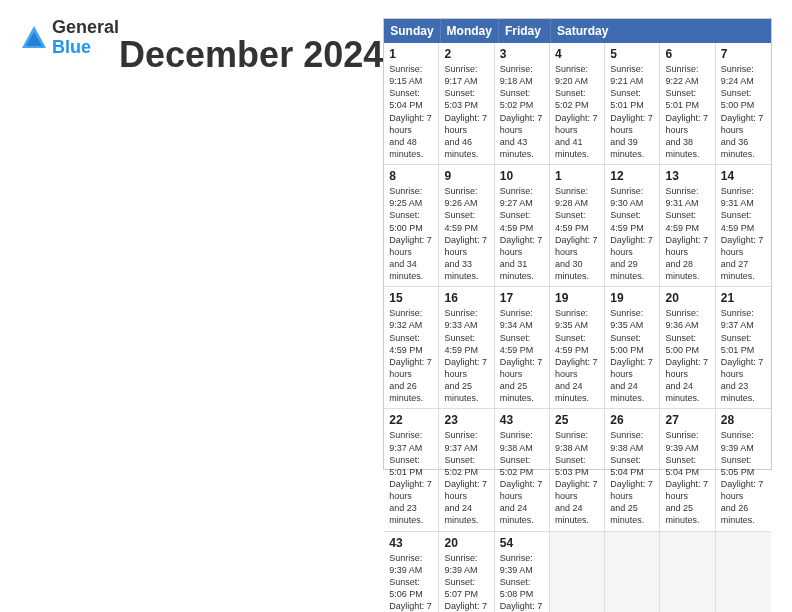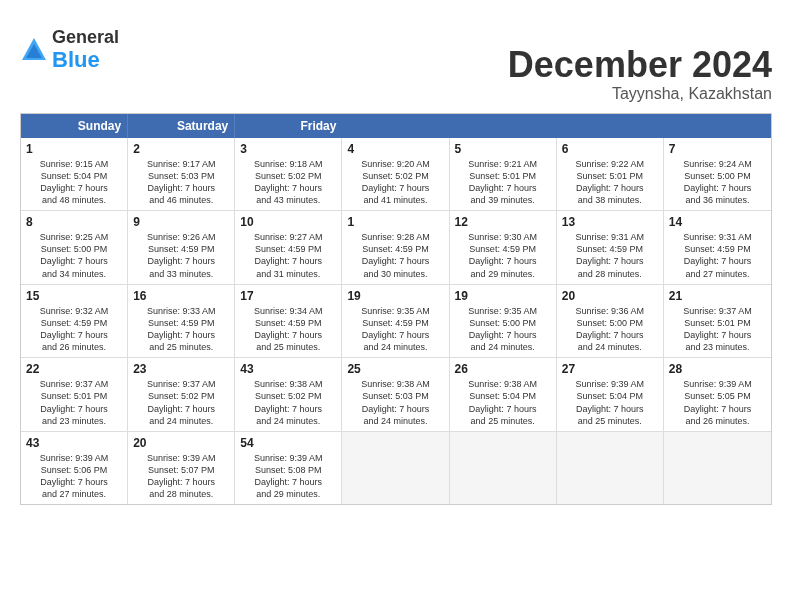--- a/index.html
+++ b/index.html
@@ -6,23 +6,23 @@
     body {
       font-family: Arial, sans-serif;
       background: #fff;
       width: 792px;
       height: 612px;
       overflow: hidden;
     }
     .page {
       width: 792px;
       height: 480px;
-      padding: 28px 20px 10px 20px;
-      display: flex;
-      flex-direction: column;
+      padding: 18px 20px 10px 20px;
+      display: flex;
+      flex-direction: row;
     }
     .header {
       display: flex;
       justify-content: space-between;
       align-items: flex-start;
       margin-bottom: 10px;
     }
     .logo {
       display: flex;
       align-items: center;
@@ -31,21 +31,21 @@
       display: flex;
       flex-direction: column;
       line-height: 1.1;
     }
     .logo-general {
       font-size: 18px;
       font-weight: bold;
       color: #333;
     }
     .logo-blue {
-      font-size: 22px;
+      font-size: 18px;
       font-weight: bold;
       color: #2196F3;
     }
     .logo-icon {
       width: 28px;
       height: 28px;
       margin-right: 4px;
     }
     .title-block {
       text-align: right;
@@ -70,21 +70,21 @@
     .cal-header-row {
       display: grid;
       grid-template-columns: repeat(7, 1fr);
       background: #3F6CB0;
     }
     .cal-header-cell {
       color: #fff;
       font-size: 12px;
       font-weight: bold;
       padding: 5px 6px;
-      text-align: right;
+      text-align: left;
       border-right: 1px solid #5580c0;
     }
     .cal-header-cell:last-child { border-right: none; }
     .cal-body {
       flex: 1;
       display: flex;
       flex-direction: column;
     }
     .cal-week {
       display: grid;
@@ -108,49 +108,48 @@
       font-size: 12px;
       font-weight: bold;
       color: #222;
       margin-bottom: 2px;
       display: block;
     }
     .cal-cell-text {
       font-size: 9px;
       line-height: 1.35;
       color: #333;
-      text-align: center;
     }
   </style>
 </head>
 <body>
 
 <div class="page">
   <div class="header">
     <div class="logo">
       <svg class="logo-icon" viewBox="0 0 28 28">
         <polygon points="14,2 26,24 2,24" fill="#2196F3" opacity="0.85"></polygon>
         <polygon points="14,8 22,22 6,22" fill="#1565C0" opacity="0.6"></polygon>
       </svg>
       <div class="logo-text">
         <span class="logo-general">General</span>
         <span class="logo-blue">Blue</span>
       </div>
     </div>
     <div class="title-block">
       <div class="cal-title">December 2024</div>
-      <div class="cal-subtitle">Tayynsha, Kazakhstan</div>
     </div>
   </div>
 
   <div class="calendar">
     <div class="cal-header-row">
       <div class="cal-header-cell">Sunday</div>
+      <div class="cal-header-cell">Monday</div>
+      <div class="cal-header-cell">Friday</div>
       <div class="cal-header-cell">Saturday</div>
-      <div class="cal-header-cell">Friday</div>
     </div>
     <div class="cal-body" id="cal-body">
     <div class="cal-week">
           <div class="cal-cell">
             <span class="cal-day-num">1</span>
             <div class="cal-cell-text">Sunrise: 9:15 AM<br>Sunset: 5:04 PM<br>Daylight: 7 hours<br>and 48 minutes.</div>
           </div>
           <div class="cal-cell">
             <span class="cal-day-num">2</span>
             <div class="cal-cell-text">Sunrise: 9:17 AM<br>Sunset: 5:03 PM<br>Daylight: 7 hours<br>and 46 minutes.</div>

